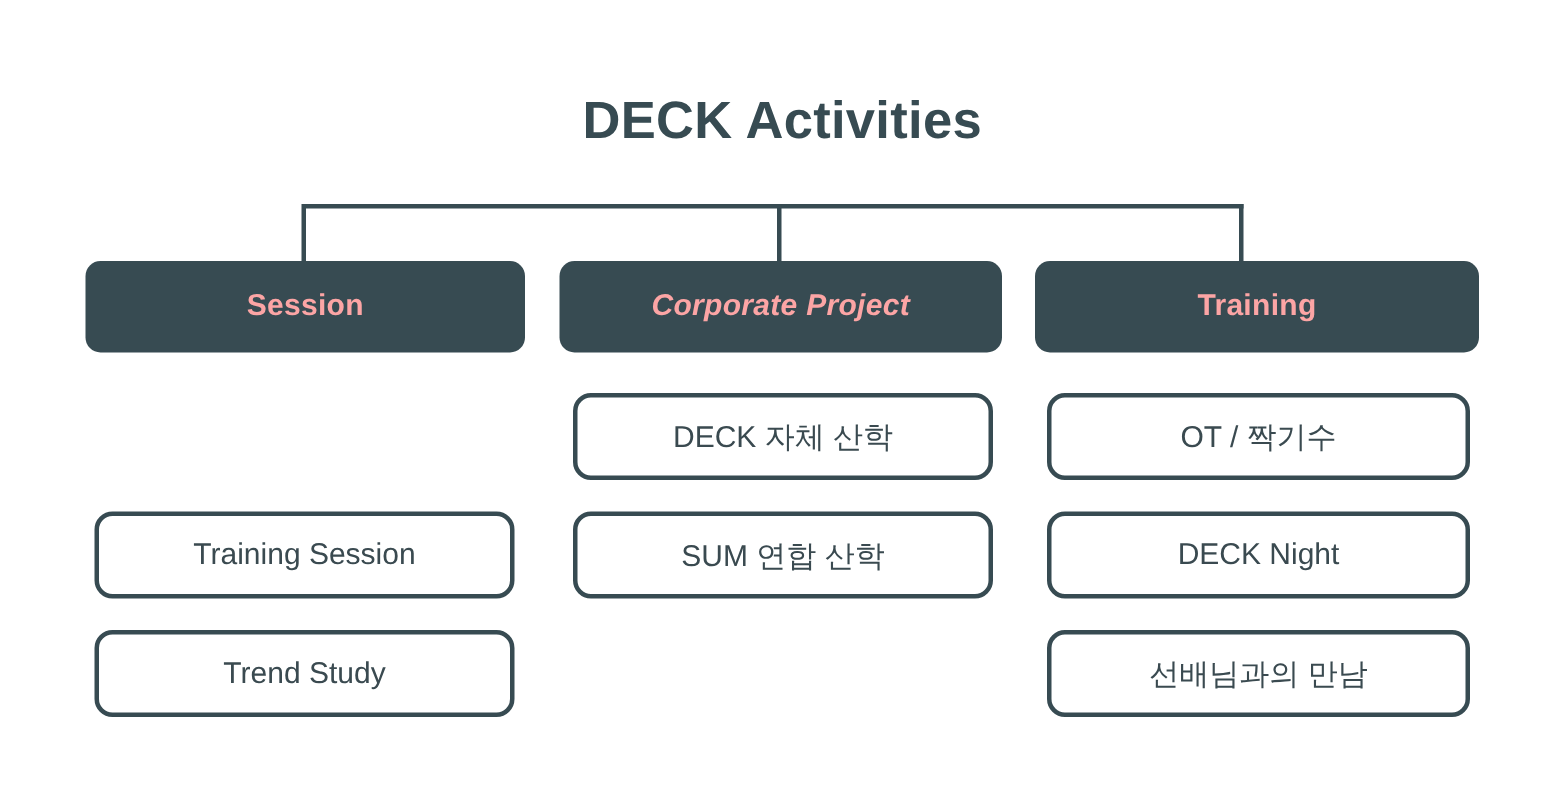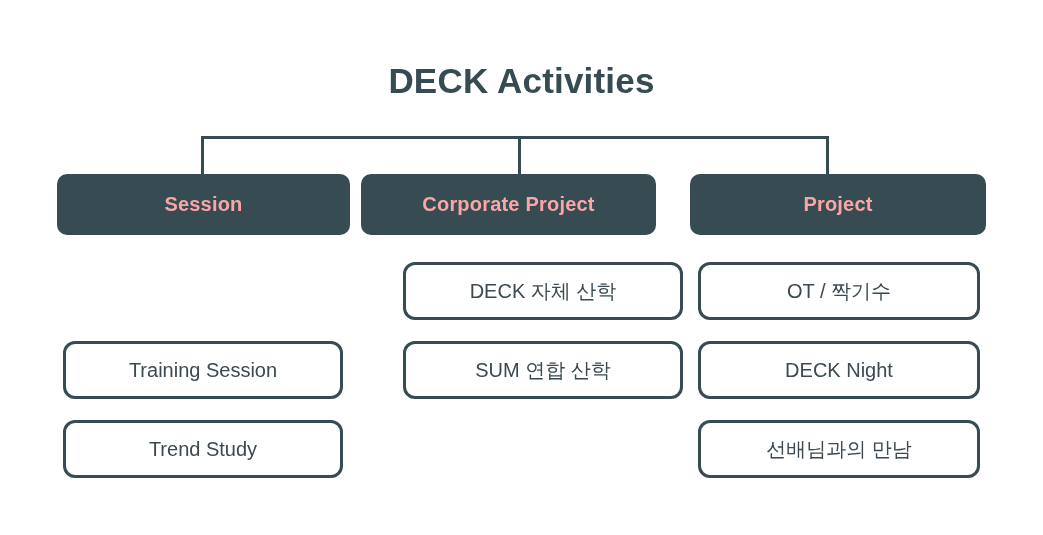--- a/index.html
+++ b/index.html
@@ -26,53 +26,53 @@
   .connector.v.right{left:826px;}
 
   .header-box{
     position:absolute;top:174px;height:61px;
     background:var(--accent);color:#fca5a5;
     border-radius:10px;
     display:flex;align-items:center;justify-content:center;
     font-size:20px;font-weight:700;letter-spacing:0.2px;
   }
   .header-session{left:57px;width:293px;}
-  .header-corporate{left:361px;width:295px;}
+  .header-corporate{left:373px;width:295px;font-style:italic;}
   .header-network{left:690px;width:296px;}
 
   .item-box{
     position:absolute;height:58px;
     background:var(--bg);
     border:3px solid var(--accent);
     border-radius:12px;
     display:flex;align-items:center;justify-content:center;
     font-size:20px;font-weight:500;color:var(--item-text);
   }
   .col1{left:63px;width:280px;}
-  .col2{left:382px;width:280px;margin-left:21px;}
+  .col2{left:382px;width:280px;}
   .col3{left:698px;width:282px;}
   .row1{top:262px;}
   .row2{top:341px;}
   .row3{top:420px;text-align:center;}
 </style>
 </head>
 <body>
 
 <div class="canvas">
 
   <h1 class="title">DECK Activities</h1>
 
   <div class="connector h"></div>
   <div class="connector v left"></div>
   <div class="connector v mid"></div>
   <div class="connector v right"></div>
 
   <div class="header-box header-session">Session</div>
   <div class="header-box header-corporate">Corporate Project</div>
-  <div class="header-box header-network">Project</div>
+  <div class="header-box header-network">Training</div>
 
   <div class="item-box col1 row2">Training Session</div>
   <div class="item-box col1 row3">Trend Study</div>
 
   <div class="item-box col2 row1">DECK 자체 산학</div>
   <div class="item-box col2 row2">SUM 연합 산학</div>
 
   <div class="item-box col3 row1">OT / 짝기수</div>
   <div class="item-box col3 row2">DECK Night</div>
   <div class="item-box col3 row3">선배님과의 만남</div>

